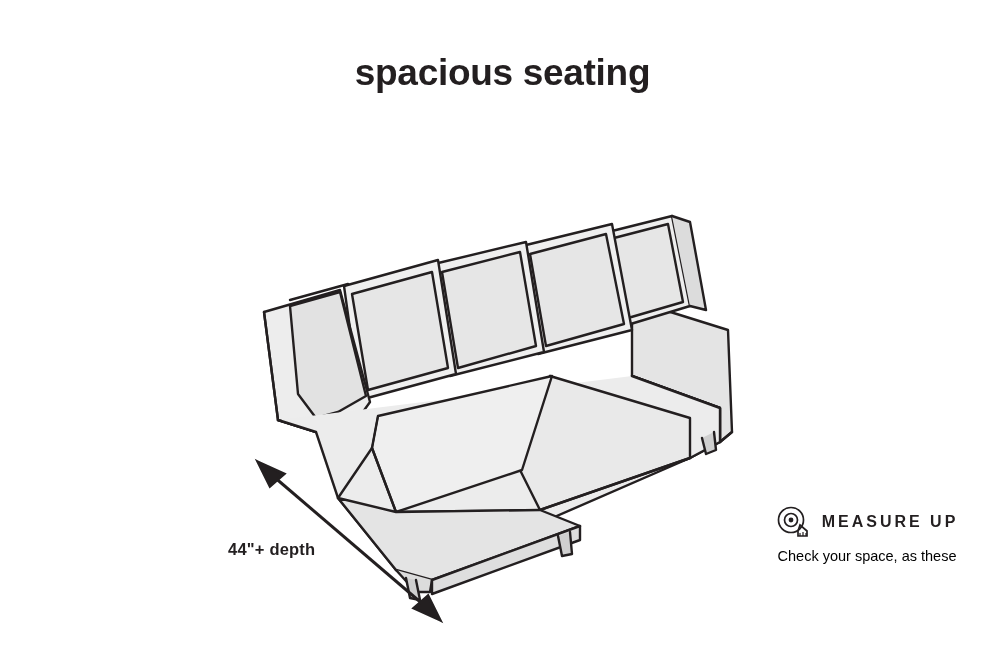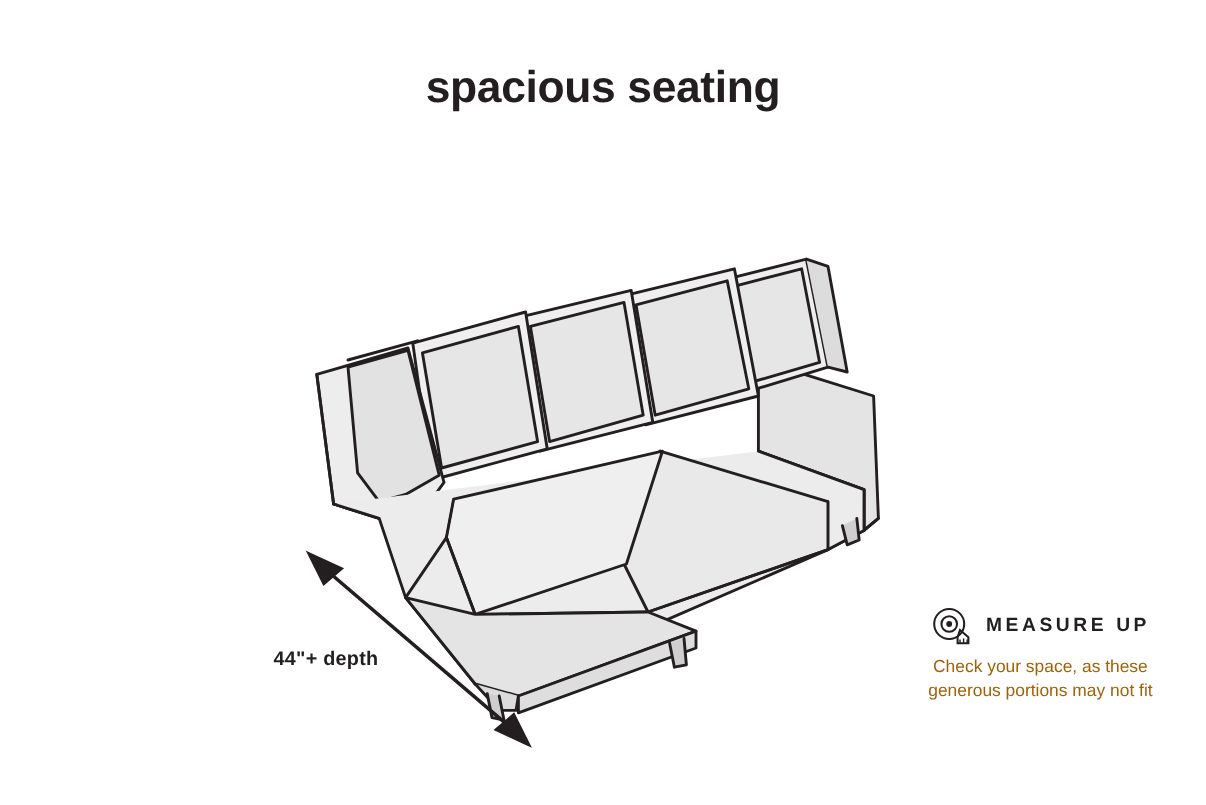--- a/index.html
+++ b/index.html
@@ -74,21 +74,21 @@
   .measure-title {
     font-size: 16px;
     font-weight: bold;
     letter-spacing: 3px;
     color: #231f20;
   }
   .measure-note {
     margin-top: 8px;
     font-size: 14.5px;
     line-height: 1.35;
-    color: #a16207;
+    color: #000000;
   }
   .tape-icon {
     width: 34px;
     height: 34px;
     display: block;
   }
 </style>
 </head>
 <body>
 
@@ -169,17 +169,16 @@
           <circle cx="15" cy="15" r="6.5" fill="none" stroke="#231f20" stroke-width="1.7"></circle>
           <circle cx="15" cy="15" r="2.4" fill="#231f20"></circle>
           <path d="M24 20 L31 26 L31 31 L22 31 L22 26 Z" fill="none" stroke="#231f20" stroke-width="1.7"></path>
           <path d="M24 31 L24 28 M27 31 L27 27 M30 31 L30 28" stroke="#231f20" stroke-width="1.2"></path>
         </svg>
       </span>
       <span class="measure-title">MEASURE UP</span>
     </div>
     <div class="measure-note">
       <div>Check your space, as these</div>
-      <div>generous portions may not fit</div>
     </div>
   </div>
 
 </div>
 
 </body></html>

